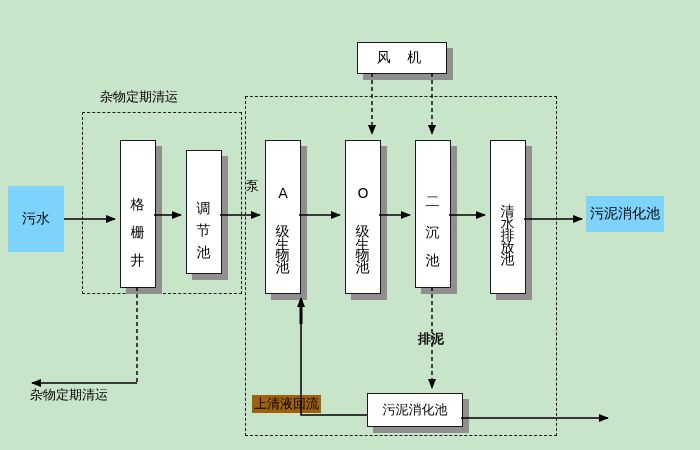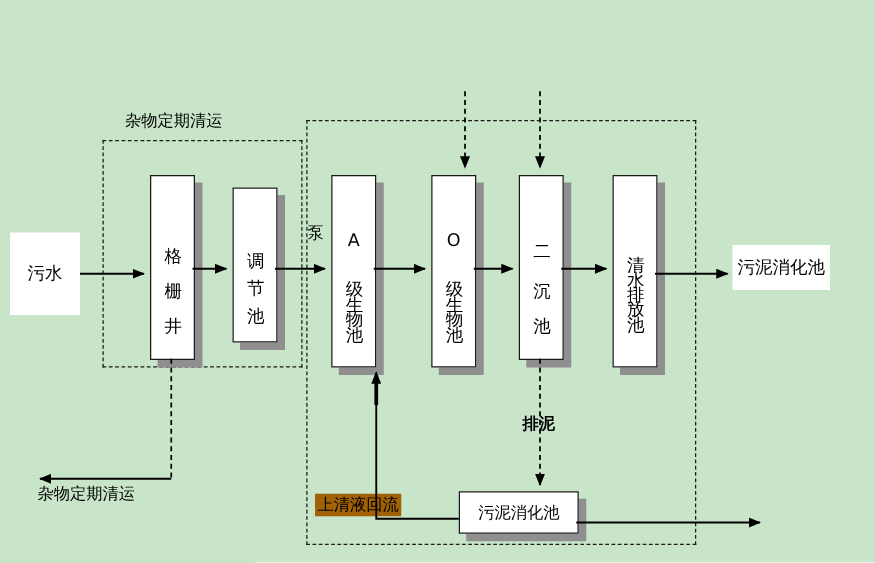--- a/index.html
+++ b/index.html
@@ -2,21 +2,21 @@
 <html><head>
 <meta charset="utf-8">
 <style>
   html,body{margin:0;padding:0;background:#ffffff;}
   body{font-family:"DejaVu Sans","Liberation Sans",sans-serif;color:#000;}
   #stage{position:relative;width:700px;height:450px;background:#c9e5c9;overflow:hidden;}
 
   .box{position:absolute;background:#ffffff;border:1px solid #1a1a1a;
        box-shadow:6px 6px 0 #8f8f8f;display:flex;align-items:center;justify-content:center;
        font-size:14px;}
-  .plain{position:absolute;background:#ffffff;display:flex;align-items:center;justify-content:center;
+  .plain{position:absolute;background:#7dd3fc;display:flex;align-items:center;justify-content:center;
        font-size:14px;}
   .lbl{position:absolute;font-size:13px;white-space:nowrap;}
   .lbl.onwhite{background:#a16207;padding:0 2px;}
 
   .vtext{writing-mode:vertical-rl;text-orientation:upright;line-height:1;}
   .ls28{letter-spacing:28px;margin-bottom:-28px;}
   .ls22{letter-spacing:22px;margin-bottom:-22px;}
   .ls12{letter-spacing:12px;margin-bottom:-12px;}
 
   .dashbox{position:absolute;border:1px dashed #1a1a1a;background:transparent;}
@@ -50,20 +50,23 @@
 
 <div id="stage">
 
   <div class="dashbox" id="dash-pre"></div>
   <div class="dashbox" id="dash-main"></div>
 
   <div class="plain" id="box-influent">
     <span>污水</span>
   </div>
 
+  <div class="box" id="box-fan">
+    <span>风 机</span>
+  </div>
 
   <div class="box" id="box-gridwell">
     <span class="vtext ls28">格栅井</span>
   </div>
 
   <div class="box" id="box-regulating">
     <span class="vtext ls22">调节池</span>
   </div>
 
   <div class="box" id="box-a">

